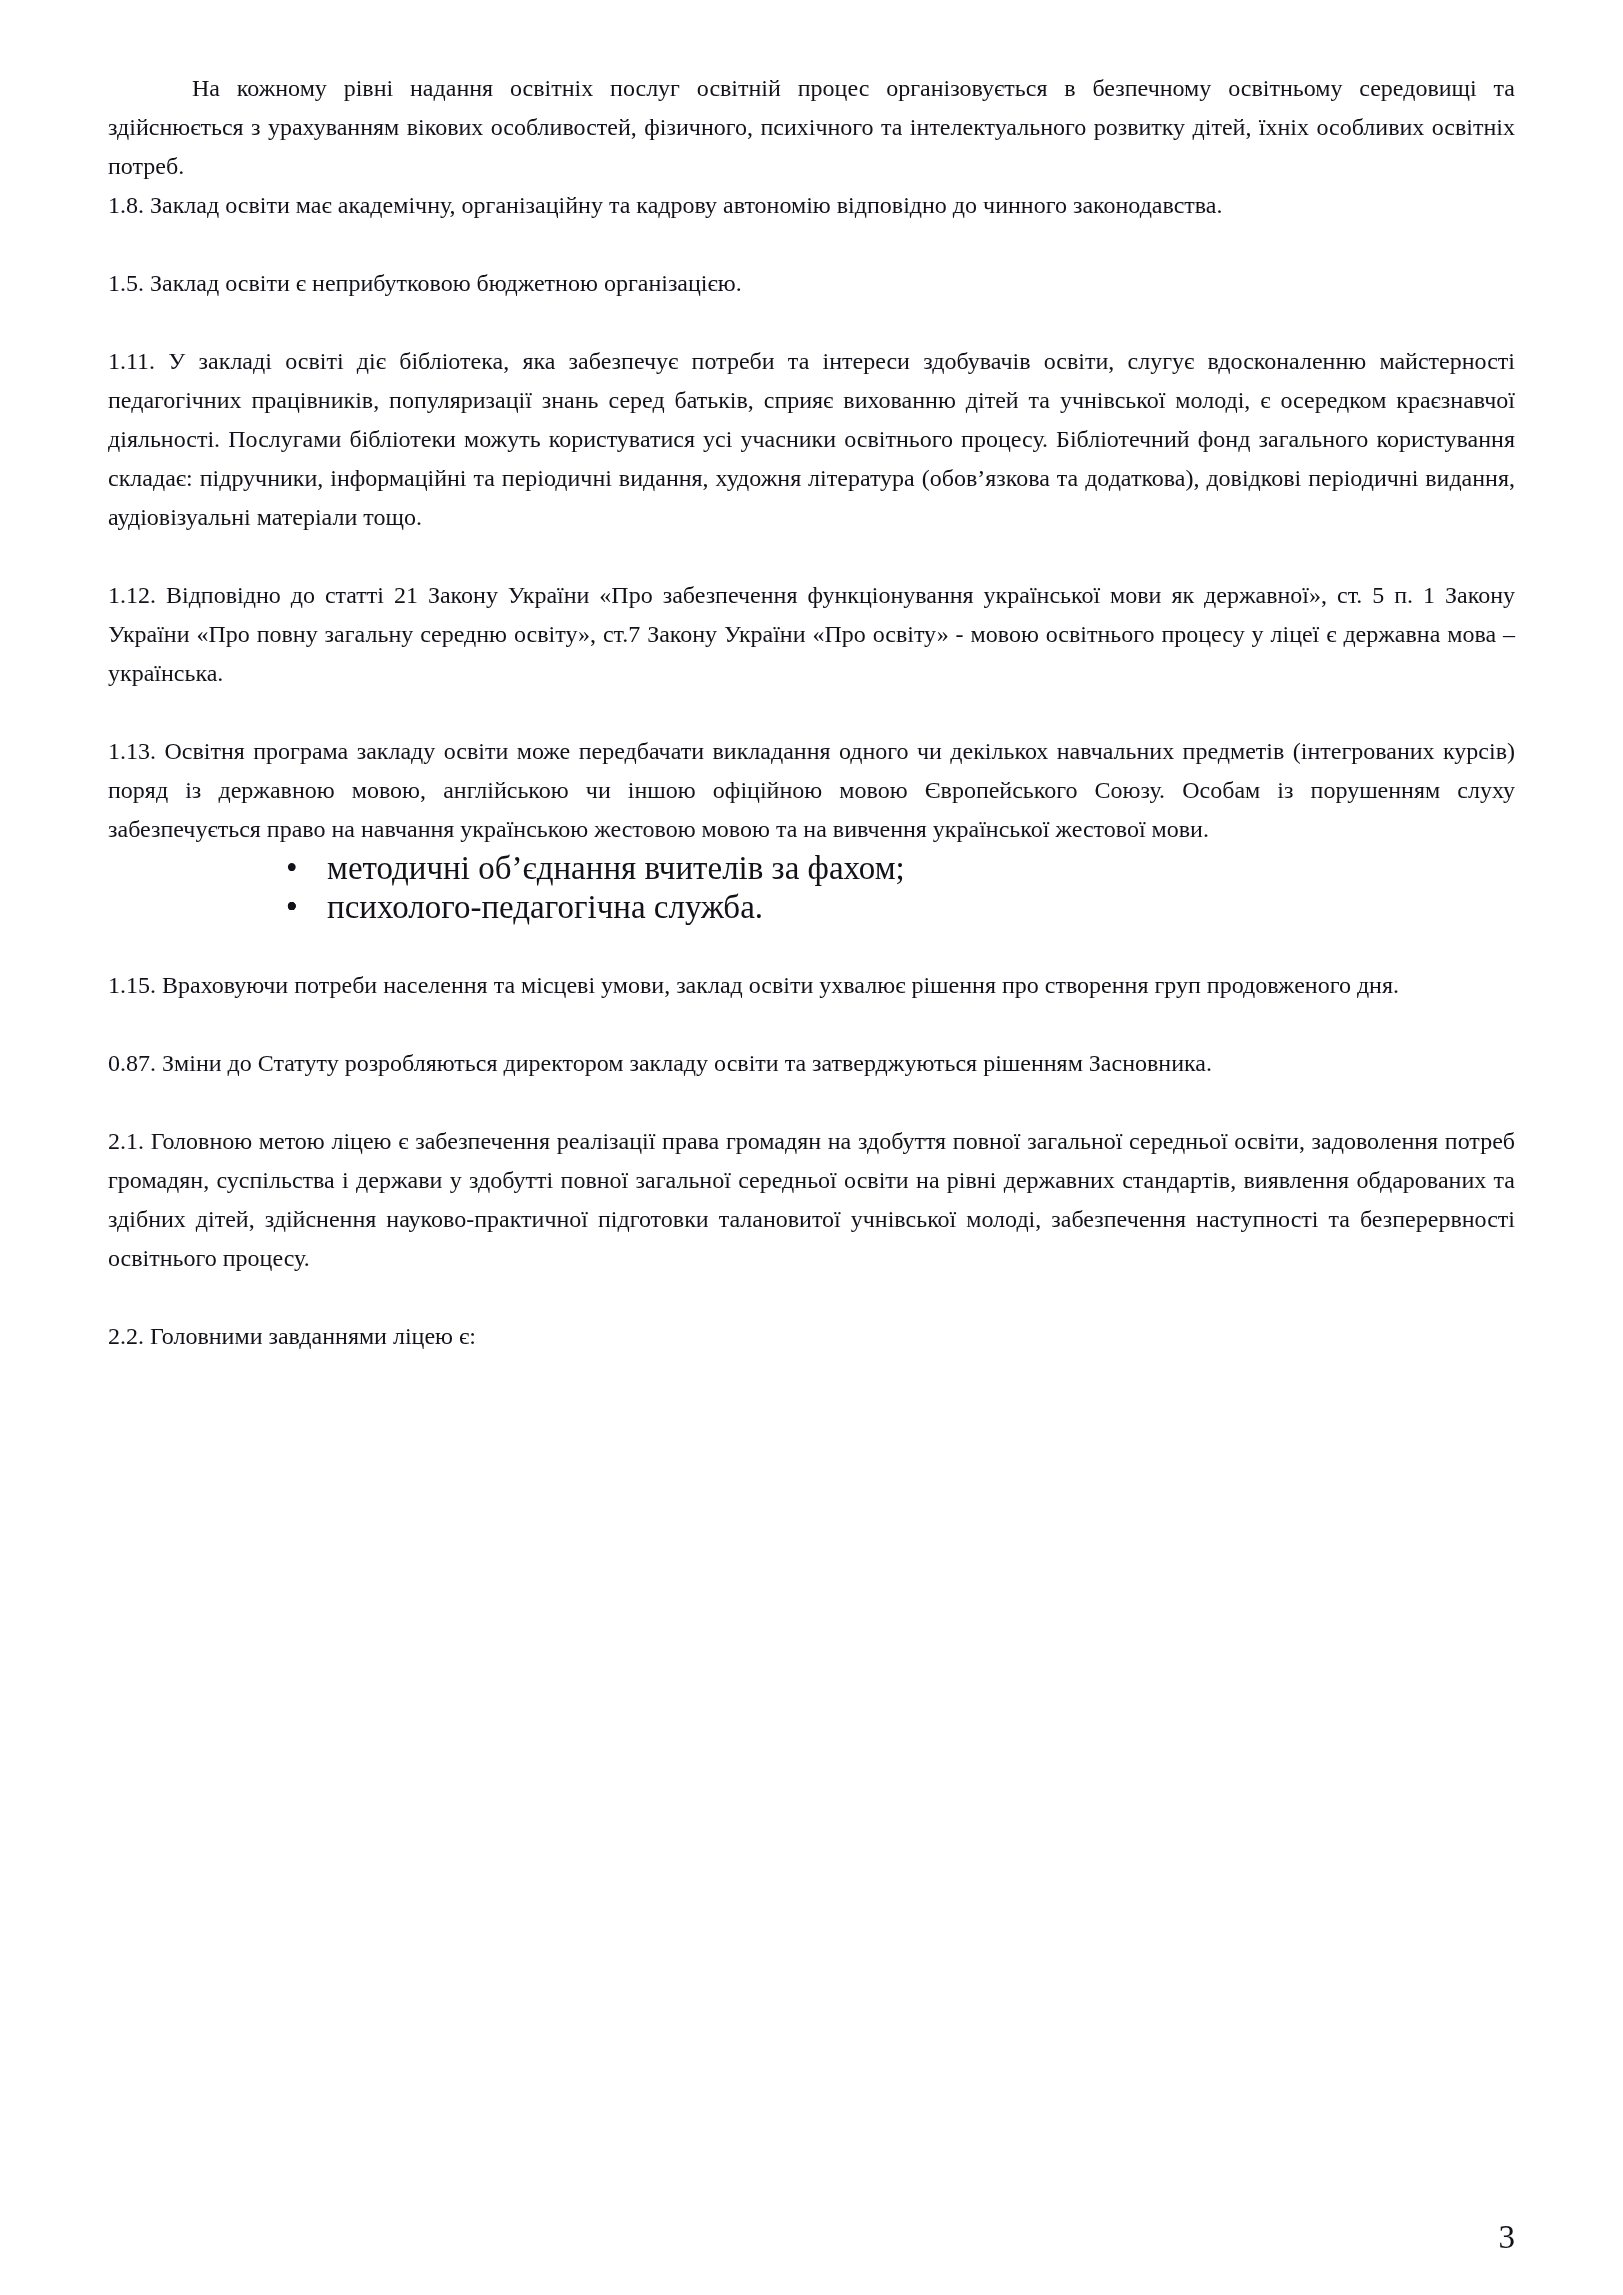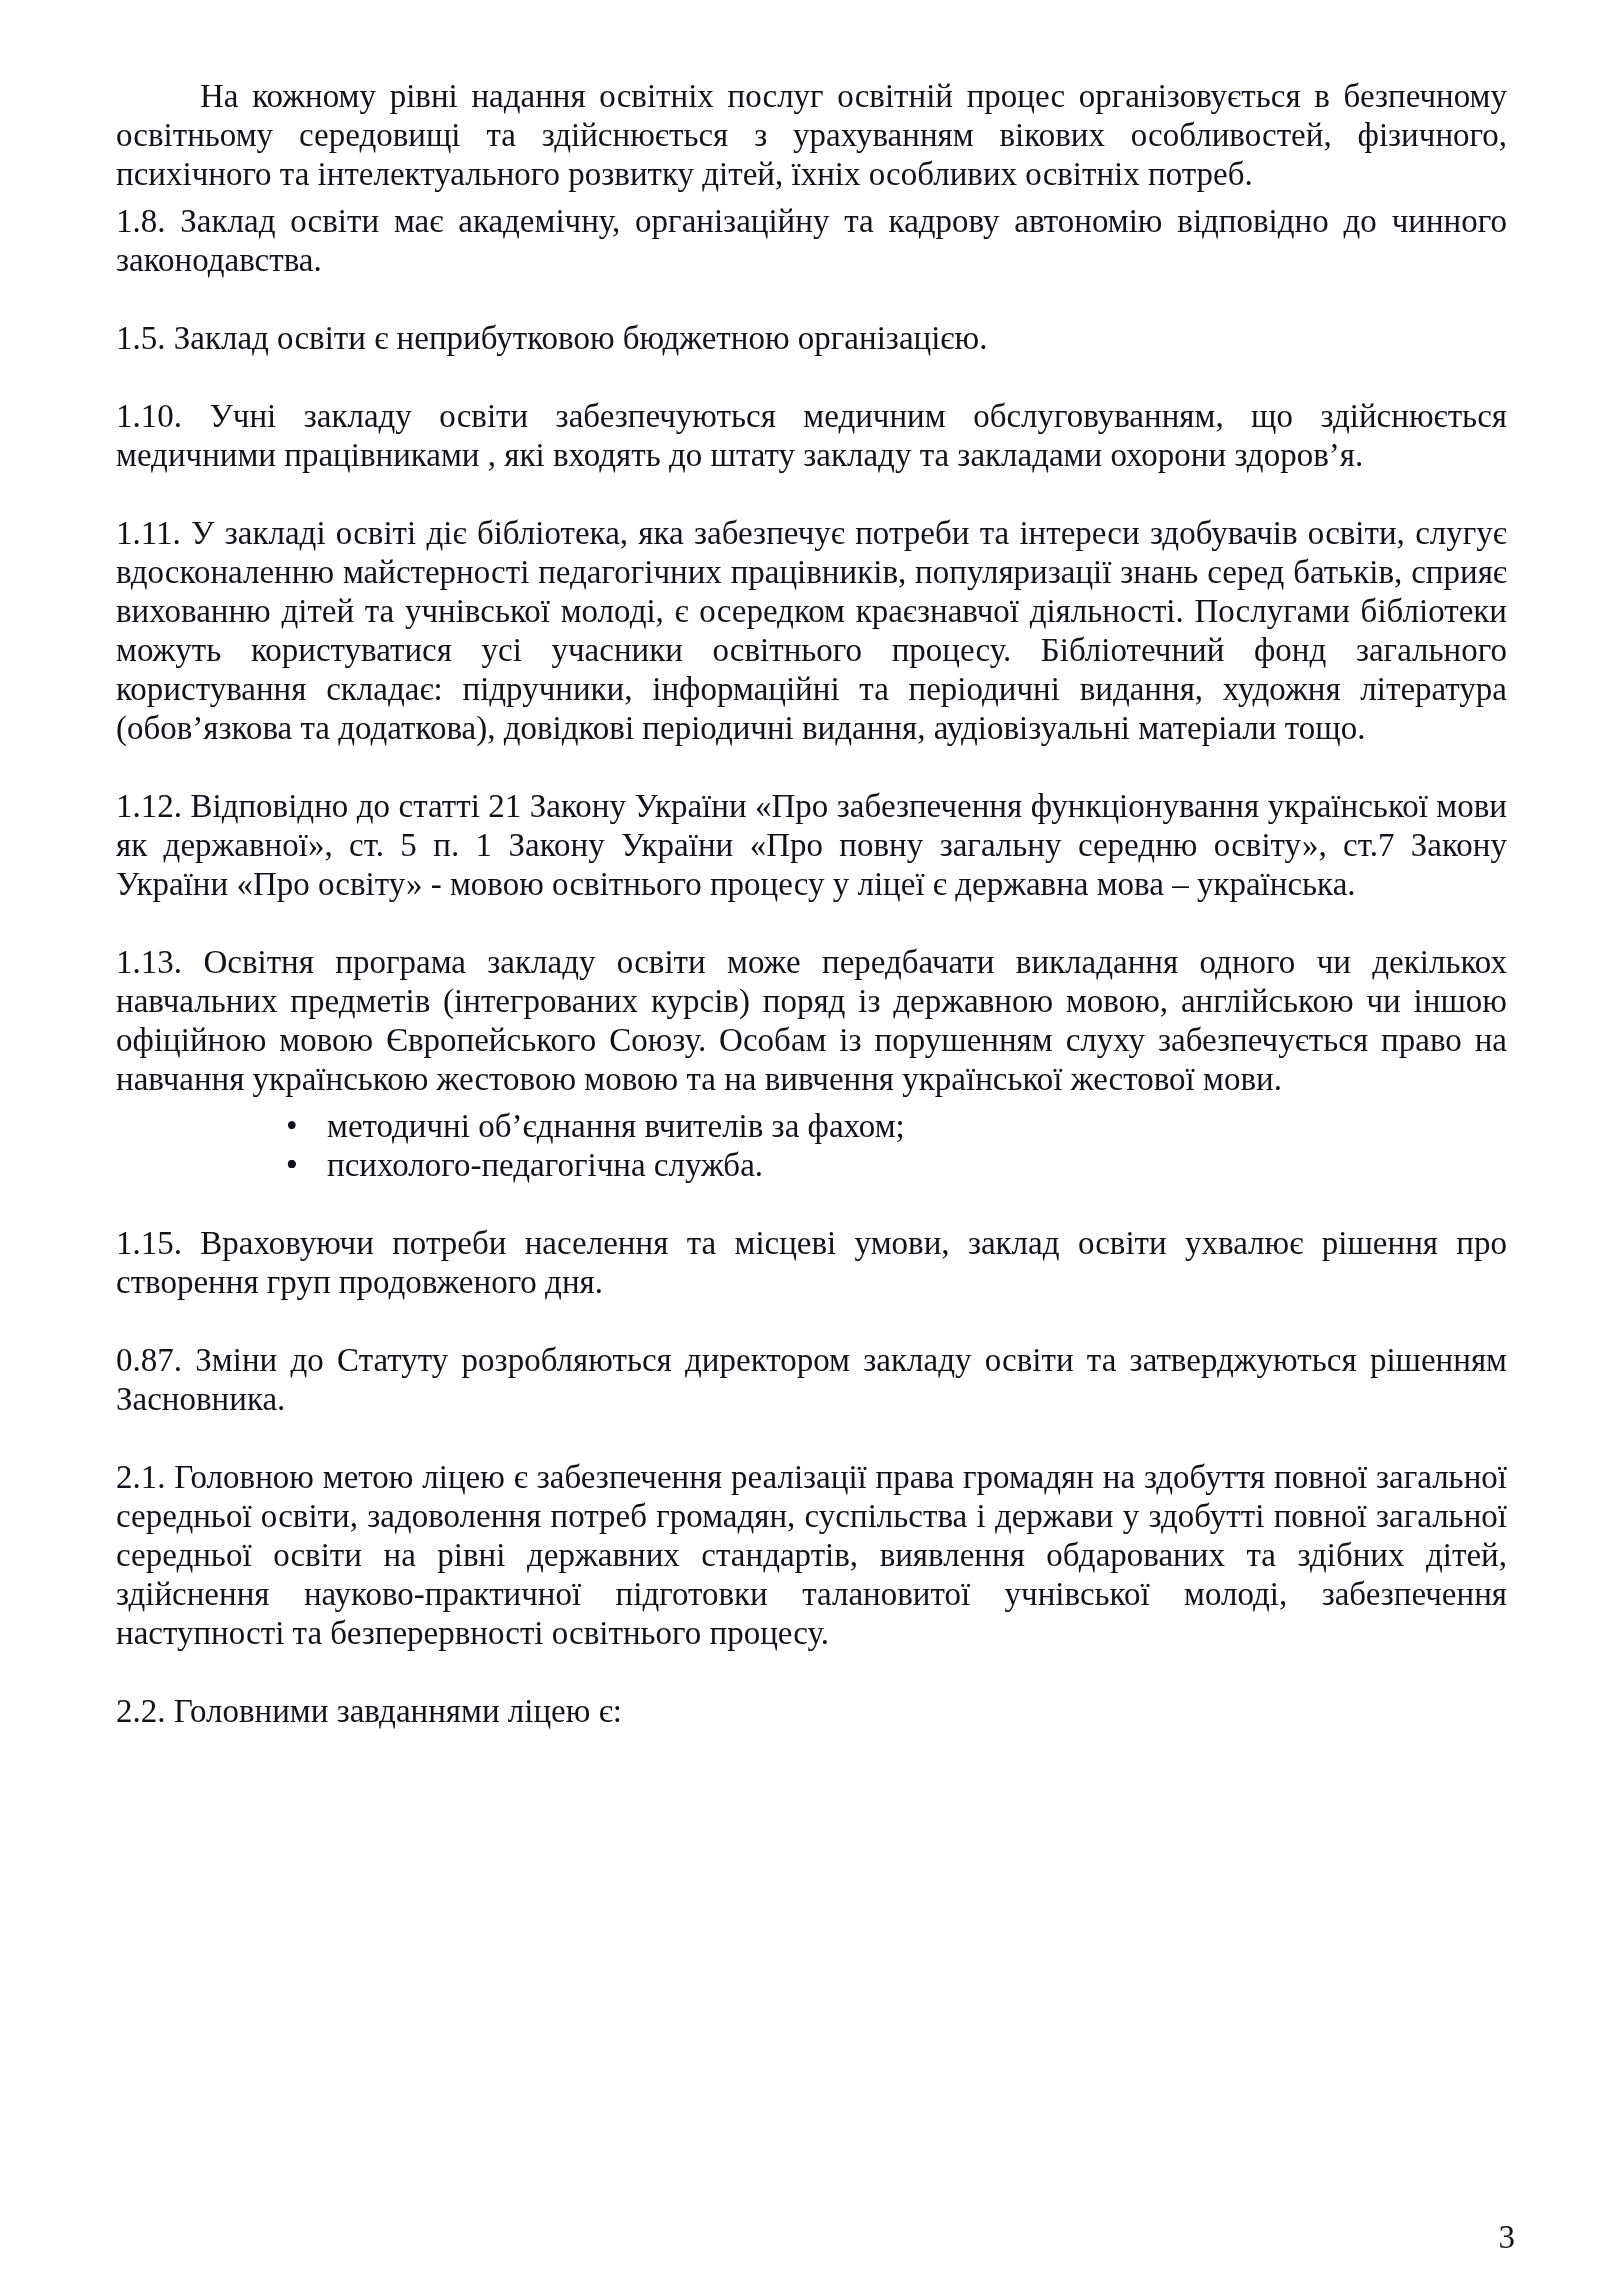--- a/index.html
+++ b/index.html
@@ -15,22 +15,22 @@
   }
   .page {
     position: relative;
     width: 100%;
     height: 100%;
     box-sizing: border-box;
     padding: 69px 108px 39px 108px;
     background: #ffffff;
   }
   .para {
-    margin: 8px;
-    font-size: 33px;
+    margin: 0;
+    font-size: 24px;
     line-height: 39px;
     text-align: justify;
   }
   .gap {
     margin-top: 39px;
   }
   .indent {
     text-indent: 84px;
   }
   .heading {
@@ -69,21 +69,20 @@
 <body>
 
 <div class="page">
 
   <p class="para indent">На кожному рівні надання освітніх послуг освітній процес організовується в безпечному освітньому середовищі та здійснюється з урахуванням вікових особливостей, фізичного, психічного та інтелектуального розвитку дітей, їхніх особливих освітніх потреб.</p>
 
   <p class="para">1.8. Заклад освіти має академічну, організаційну та кадрову автономію відповідно до чинного законодавства.</p>
 
   <p class="para gap">1.5. Заклад освіти є неприбутковою бюджетною організацією.</p>
 
-  <p class="para gap">1.10. Учні закладу освіти забезпечуються медичним обслуговуванням, що здійснюється медичними працівниками , які входять до штату закладу та закладами охорони здоров’я.</p>
 
   <p class="para gap">1.11. У закладі освіті діє бібліотека, яка забезпечує потреби та інтереси здобувачів освіти, слугує вдосконаленню майстерності педагогічних працівників, популяризації знань серед батьків, сприяє вихованню дітей та учнівської молоді, є осередком краєзнавчої діяльності. Послугами бібліотеки можуть користуватися усі учасники освітнього процесу. Бібліотечний фонд загального користування складає: підручники, інформаційні та періодичні видання, художня література (обов’язкова та додаткова), довідкові періодичні видання, аудіовізуальні матеріали тощо.</p>
 
   <p class="para gap">1.12. Відповідно до статті 21 Закону України «Про забезпечення функціонування української мови як державної», ст. 5 п. 1 Закону України «Про повну загальну середню освіту», ст.7 Закону України «Про освіту» - мовою освітнього процесу у ліцеї є державна мова – українська.</p>
 
   <p class="para gap">1.13. Освітня програма закладу освіти може передбачати викладання одного чи декількох навчальних предметів (інтегрованих курсів) поряд із державною мовою, англійською чи іншою офіційною мовою Європейського Союзу. Особам із порушенням слуху забезпечується право на навчання українською жестовою мовою та на вивчення української жестової мови.</p>
 
 
   <ul class="list">
     <li>

